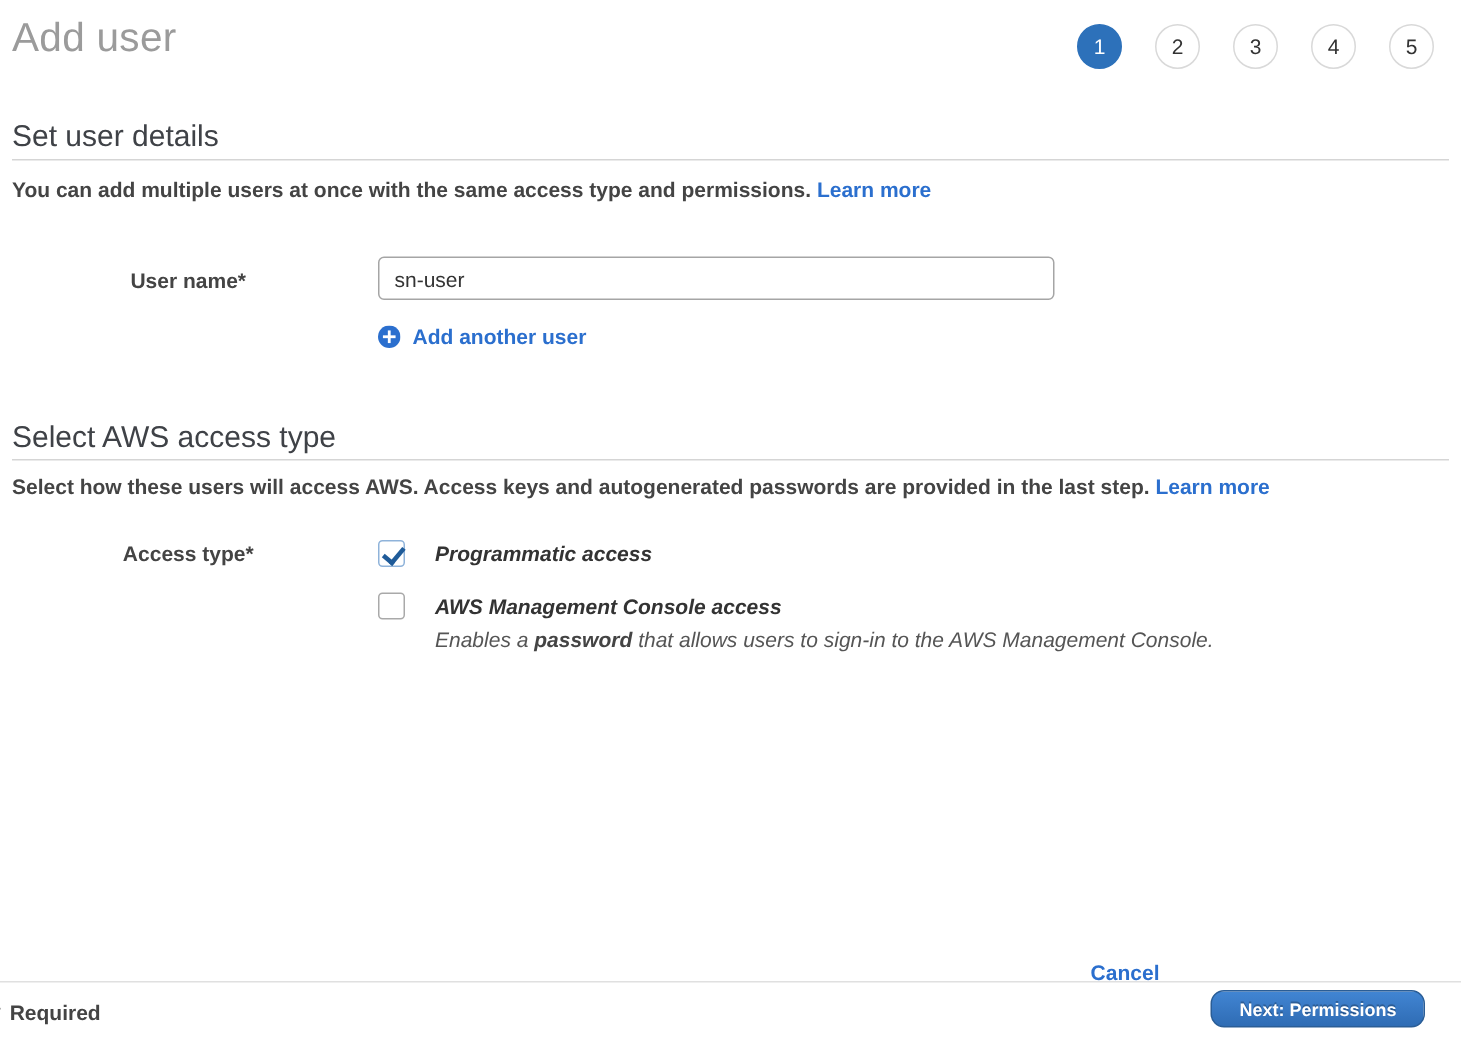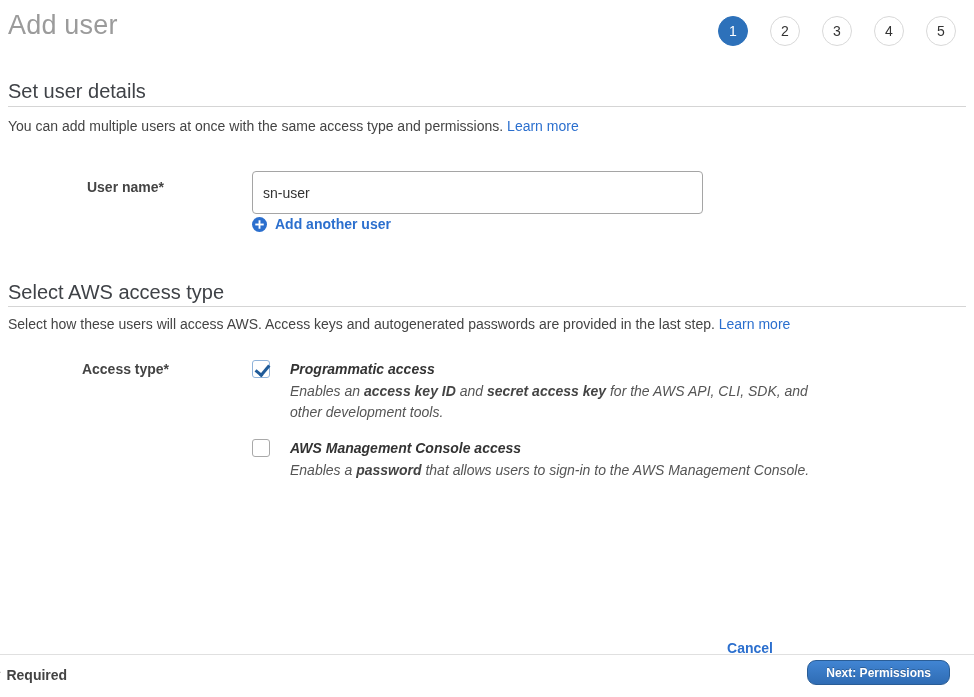--- a/index.html
+++ b/index.html
@@ -37,33 +37,33 @@
   .section-heading {
     position: absolute; left: 8px;
     font-size: 20px; font-weight: 400; color: #3f4247;
   }
   .rule {
     position: absolute; left: 8px; right: 8px;
     border: 0; border-top: 1px solid #d5d5d5; height: 0;
   }
   .section-desc {
     position: absolute; left: 8px;
-    font-size: 14px; color: #444; line-height: 17px;
+    font-size: 14px; color: #444; line-height: 17px; font-weight: bold;
   }
   a.link { color: #2b6fce; text-decoration: none; cursor: pointer; }
   a.link.bold { font-weight: 700; }
 
   
   .field-label {
     position: absolute; left: 8px; width: 235px;
     text-align: center; font-weight: 700; color: #444; font-size: 14px;
   }
   .text-input {
     position: absolute; left: 252px; top: 171px;
-    width: 451px; height: 43px;
+    width: 451px; height: 29px;
     border: 1px solid #a5a5a5; border-radius: 4px;
     padding: 0 10px; font-size: 14px; color: #333;
     font-family: "Liberation Sans", "DejaVu Sans", sans-serif;
     outline: none; background: #fff;
   }
   .add-user-row {
     position: absolute; left: 252px; top: 216px;
     display: flex; align-items: center; gap: 8px;
   }
   .plus-icon { display: inline-flex; width: 15px; height: 15px; }
@@ -145,21 +145,20 @@
   <span>Select how these users will access AWS. Access keys and autogenerated passwords are provided in the last step.</span>
   <a class="link" href="#">Learn more</a>
 </p>
 
 <label class="field-label" style="top:361px">Access type*</label>
 <div class="options">
   <div class="option">
     <span class="checkbox checked"></span>
     <div>
       <div class="opt-title">Programmatic access</div>
-      <div class="opt-desc"><span>Enables an </span><b>access key ID</b><span> and </span><b>secret access key</b><span> for the AWS API, CLI, SDK, and other development tools.</span></div>
     </div>
   </div>
 
   <div class="option">
     <span class="checkbox"></span>
     <div>
       <div class="opt-title">AWS Management Console access</div>
       <div class="opt-desc"><span>Enables a </span><b>password</b><span> that allows users to sign-in to the AWS Management Console.</span></div>
     </div>
   </div>

